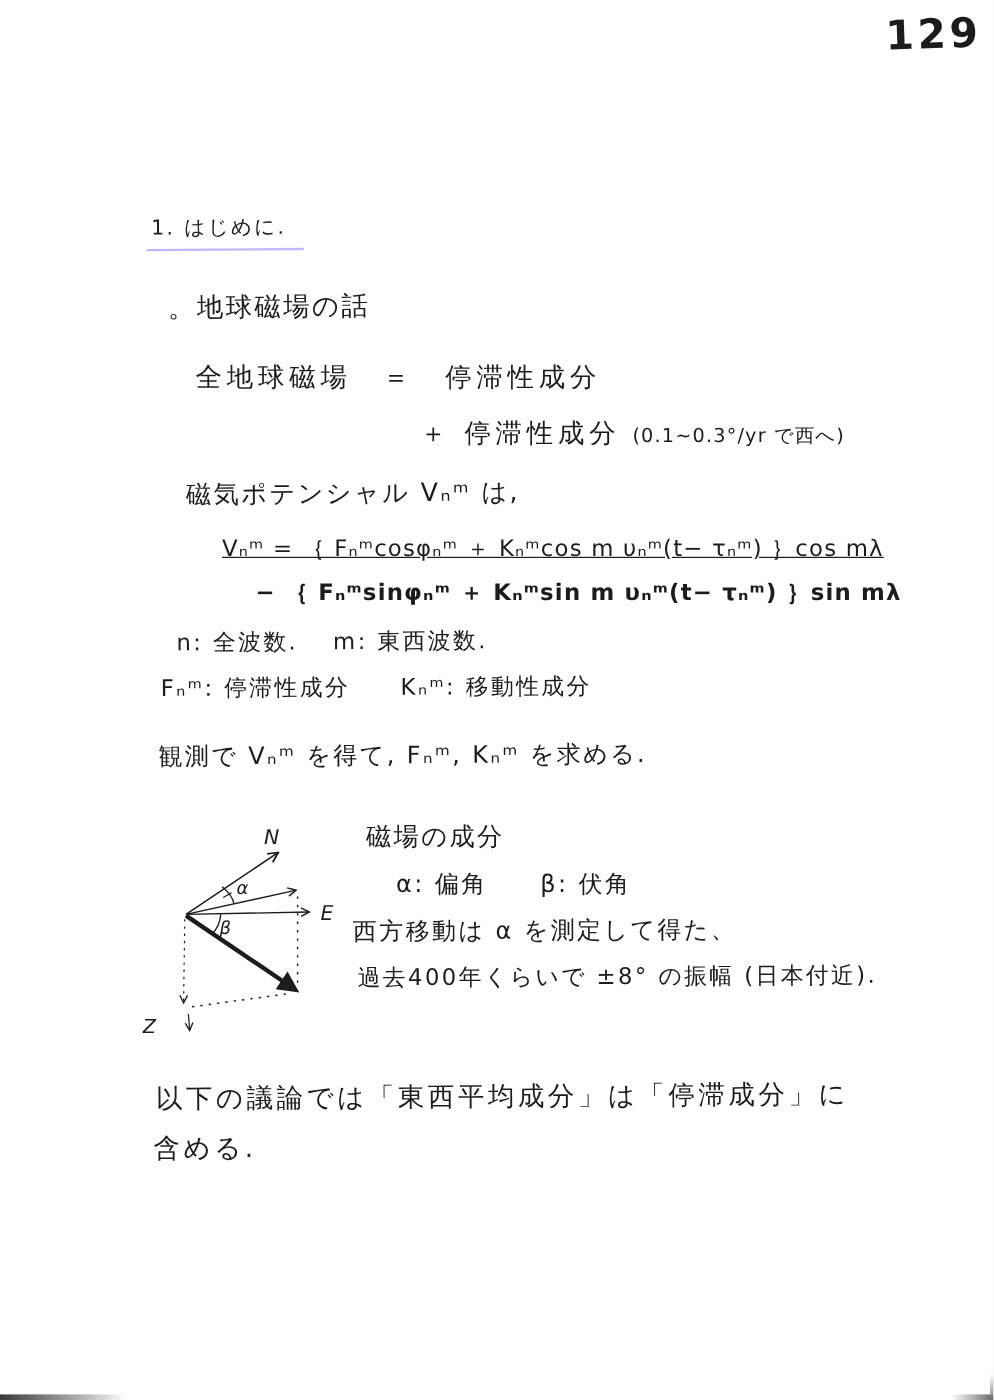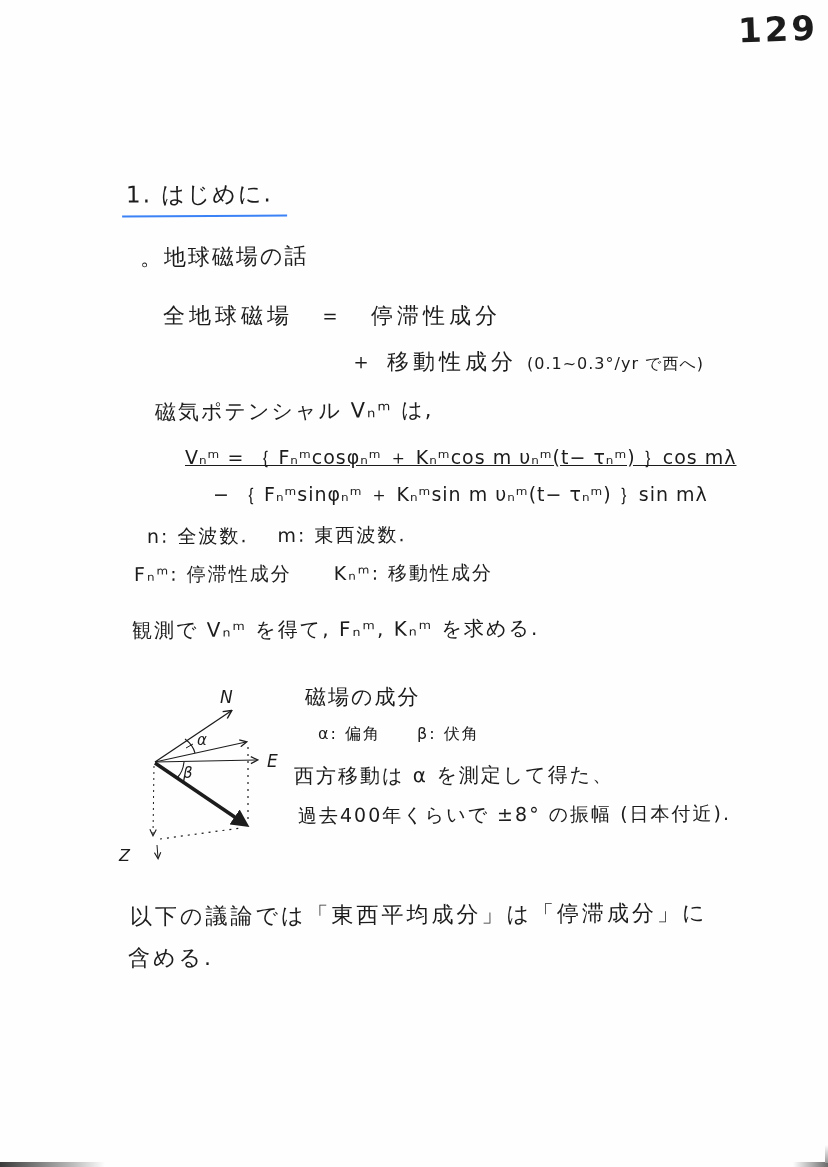--- a/index.html
+++ b/index.html
@@ -21,37 +21,37 @@
     line-height: 1.25;
   }
   .page-number {
     top: 8px; left: 738px;
     font-size: 34px; font-weight: bold;
     transform: rotate(-2deg);
     letter-spacing: 3px;
   }
   .title {
     top: 180px; left: 122px;
-    font-size: 23px;
+    font-size: 17px;
     padding: 0 14px 6px 4px;
-    border-bottom: 2px solid #3b82f6;
+    border-bottom: 2px solid #c4b5fd;
     transform: rotate(-0.4deg);
   }
   .bullet-line { top: 243px; left: 140px; font-size: 22px; transform: rotate(-0.6deg); }
   .eq-total-1 { top: 302px; left: 163px; font-size: 22px; letter-spacing: 4px; text-align: center; }
   .eq-total-2 { top: 348px; left: 350px; font-size: 22px; letter-spacing: 4px; }
   .eq-total-2 .note { font-size: 16px; letter-spacing: 1px; margin-left: 10px; }
   .pot-intro { top: 398px; left: 155px; font-size: 21px; transform: rotate(-0.5deg); }
   .pot-eq1 { top: 446px; left: 185px; font-size: 19px; letter-spacing: 1px; text-decoration: underline; }
-  .pot-eq2 { top: 483px; left: 213px; font-size: 19px; letter-spacing: 1px; }
+  .pot-eq2 { top: 483px; left: 213px; font-size: 19px; letter-spacing: 1px; font-weight: bold; }
   .def-nm { top: 524px; left: 147px; font-size: 19px; transform: rotate(-0.4deg); }
   .def-fk { top: 562px; left: 134px; font-size: 19px; transform: rotate(-0.3deg); }
   .obs-line { top: 617px; left: 132px; font-size: 20px; transform: rotate(-0.3deg); }
   .diag-caption-title { top: 684px; left: 305px; font-size: 21px; text-align: right; }
-  .diag-caption-angles { top: 724px; left: 318px; font-size: 16px; }
+  .diag-caption-angles { top: 724px; left: 330px; font-size: 20px; }
   .diag-caption-l1 { top: 763px; left: 294px; font-size: 20px; transform: rotate(-0.3deg); }
   .diag-caption-l2 { top: 803px; left: 298px; font-size: 19px; transform: rotate(-0.3deg); }
   .closing-1 { top: 901px; left: 130px; font-size: 22px; letter-spacing: 3px; transform: rotate(-0.4deg); }
   .closing-2 { top: 944px; left: 128px; font-size: 22px; letter-spacing: 3px; }
   .diagram-svg { position: absolute; top: 665px; left: 105px; }
   .diagram-svg text {
     font-family: "DejaVu Sans", sans-serif;
     font-style: italic;
     fill: #1c1c1c;
   }
@@ -77,21 +77,21 @@
 <div class="sheet">
 
   <div class="hw page-number">129</div>
 
   <div class="hw title">1. はじめに.</div>
 
   <div class="hw bullet-line">。地球磁場の話</div>
 
   <div class="hw eq-total-1">全地球磁場　＝　停滞性成分</div>
 
-  <div class="hw eq-total-2"><span>＋ 移動性成分</span><span class="note">(0.1~0.3°/yr で西へ)</span></div>
+  <div class="hw eq-total-2"><span>＋ 停滞性成分</span><span class="note">(0.1~0.3°/yr で西へ)</span></div>
 
   <div class="hw pot-intro">磁気ポテンシャル Vₙᵐ は,</div>
 
   <div class="hw pot-eq1">Vₙᵐ = ｛ Fₙᵐcosφₙᵐ ＋ Kₙᵐcos m υₙᵐ(t− τₙᵐ) ｝cos mλ</div>
   <div class="hw pot-eq2">− ｛ Fₙᵐsinφₙᵐ ＋ Kₙᵐsin m υₙᵐ(t− τₙᵐ) ｝sin mλ</div>
 
   <div class="hw def-nm">n: 全波数.　 m: 東西波数.</div>
   <div class="hw def-fk">Fₙᵐ: 停滞性成分　　Kₙᵐ: 移動性成分</div>
 
   <div class="hw obs-line">観測で Vₙᵐ を得て, Fₙᵐ, Kₙᵐ を求める.</div>

